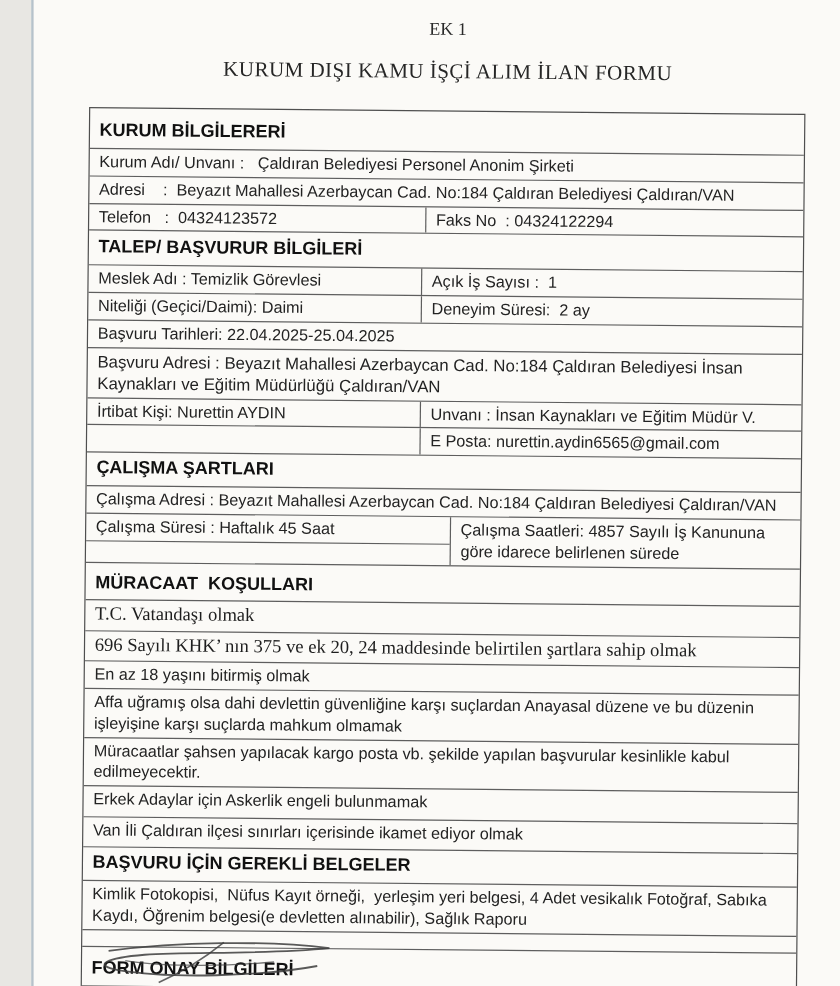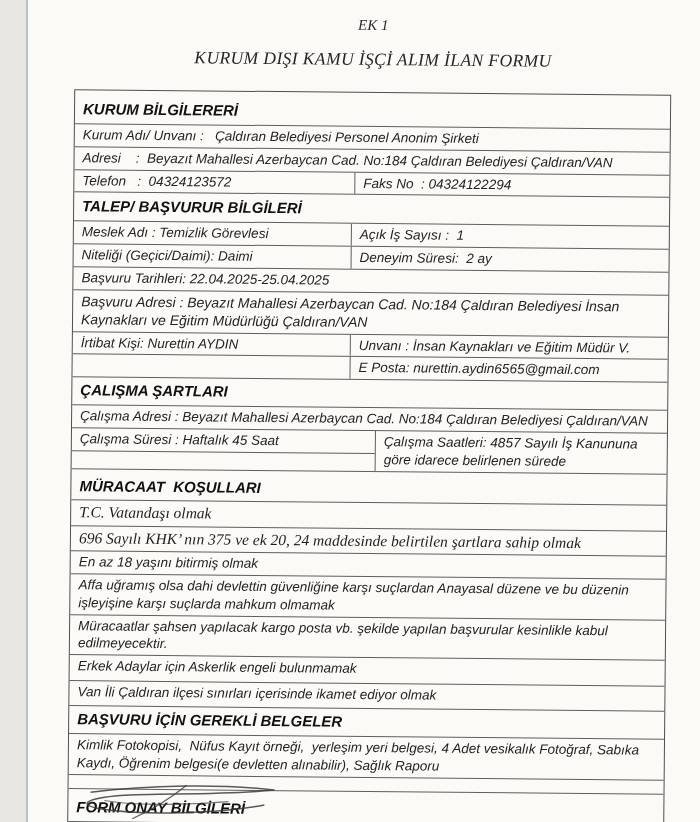--- a/index.html
+++ b/index.html
@@ -3,21 +3,20 @@
 <meta charset="utf-8">
 <style>
   html,body{margin:0;padding:0;}
   .page{
     position:relative;
     width:700px;height:822px;
     background:#fbfaf7;
     overflow:hidden;
     font-family:"Liberation Sans",sans-serif;
     color:#232323;
-    font-style:italic;
   }
   .scan-band{position:absolute;left:0;top:0;width:26px;height:822px;background:#e8e7e3;}
   .scan-line{position:absolute;left:26px;top:0;width:2px;height:822px;background:#b6c2cb;}
   .tilt{position:absolute;left:0;top:0;width:700px;transform:rotate(0.55deg);transform-origin:60px 10px;}
   .ek{width:597px;margin:14px 0 0 75px;text-align:center;
       font-family:"Liberation Serif",serif;font-size:15px;color:#2a2a2a;}
   .title{width:597px;margin:15px 0 0 75px;text-align:center;
       font-family:"Liberation Serif",serif;font-size:17.5px;letter-spacing:0.4px;color:#262626;}
   .form-table{
     margin:22px 0 0 75px;width:595px;

